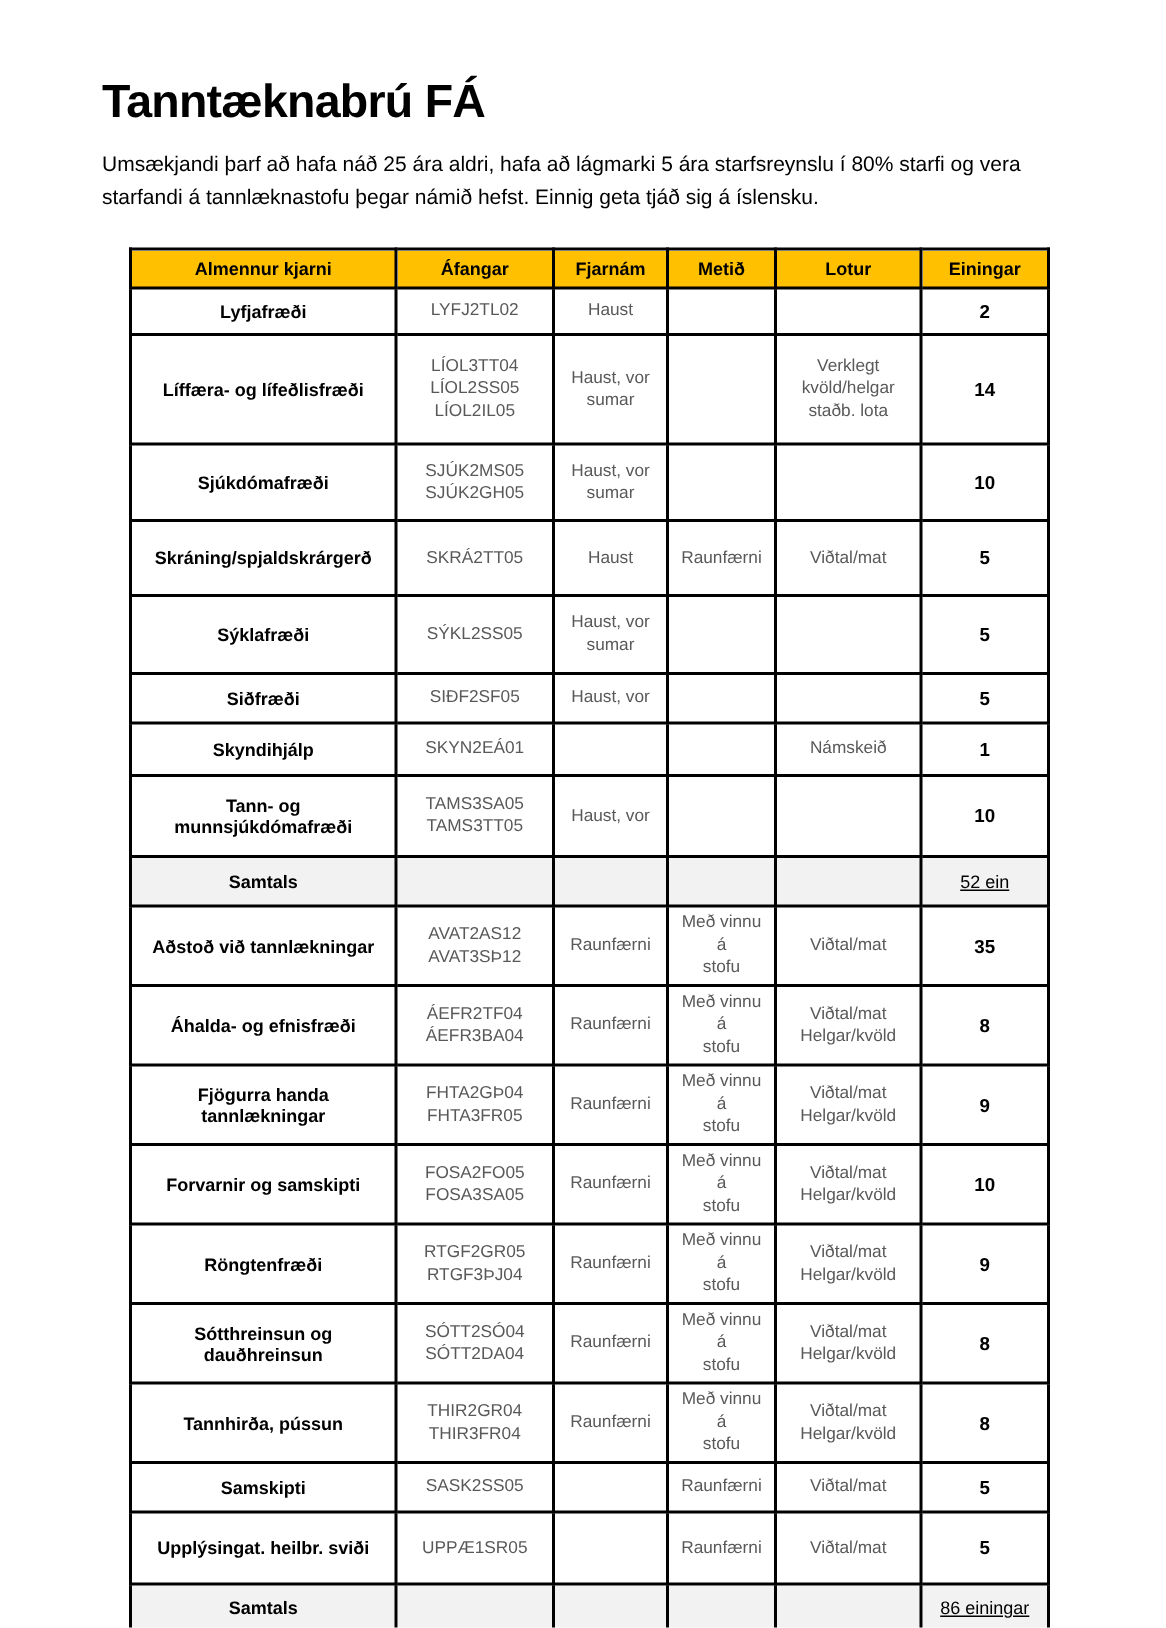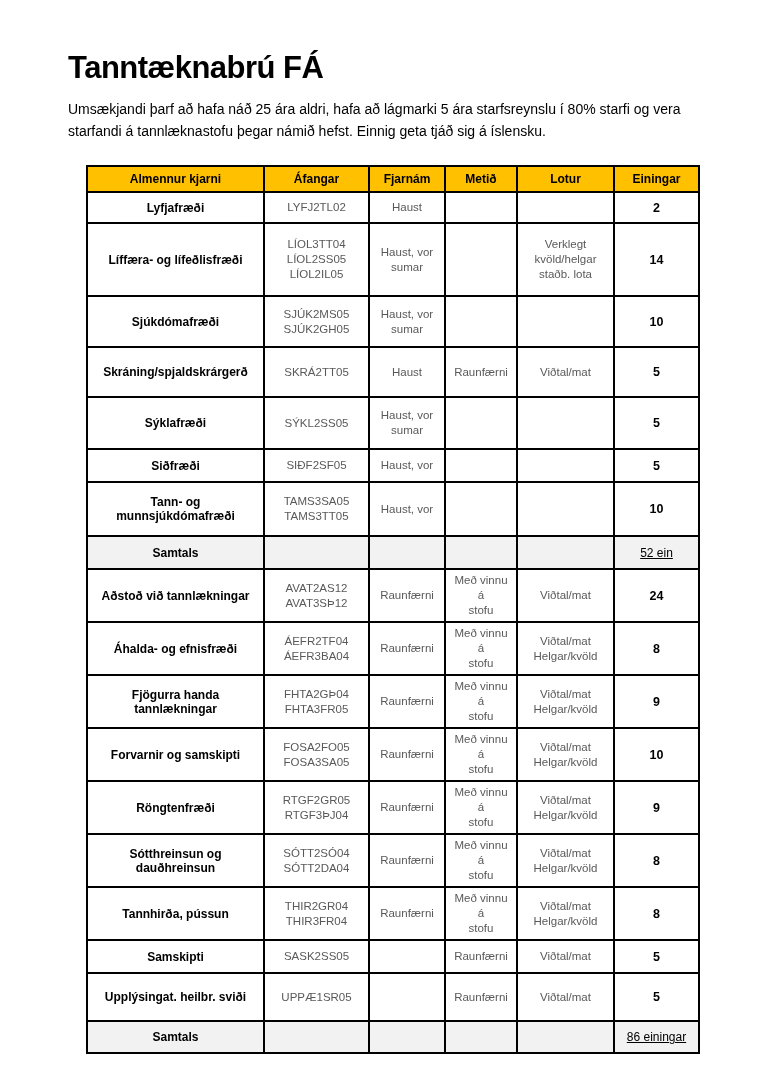--- a/index.html
+++ b/index.html
@@ -108,20 +108,28 @@
           <td class="ein">5</td>
         </tr>
         <tr style="height: 33px;">
           <td class="name">Siðfræði</td>
           <td class="codes">SIÐF2SF05</td>
           <td class="muted">Haust, vor</td>
           <td class="muted"></td>
           <td class="muted"></td>
           <td class="ein">5</td>
         </tr>
+        <tr style="height: 35px;">
+          <td class="name">Skyndihjálp</td>
+          <td class="codes">SKYN2EÁ01</td>
+          <td class="muted"></td>
+          <td class="muted"></td>
+          <td class="muted">Námskeið</td>
+          <td class="ein">1</td>
+        </tr>
         <tr style="height: 54px;">
           <td class="name">Tann- og munnsjúkdómafræði</td>
           <td class="codes">TAMS3SA05
 TAMS3TT05</td>
           <td class="muted">Haust, vor</td>
           <td class="muted"></td>
           <td class="muted"></td>
           <td class="ein">10</td>
         </tr>
         <tr class="subtotal" style="height: 33px;">
@@ -133,21 +141,21 @@
           <td class="total-val">52 ein</td>
         </tr>
         <tr style="height: 42px;">
           <td class="name">Aðstoð við tannlækningar</td>
           <td class="codes">AVAT2AS12
 AVAT3SÞ12</td>
           <td class="muted">Raunfærni</td>
           <td class="muted">Með vinnu á
 stofu</td>
           <td class="muted">Viðtal/mat</td>
-          <td class="ein">24</td>
+          <td class="ein">35</td>
         </tr>
         <tr style="height: 42px;">
           <td class="name">Áhalda- og efnisfræði</td>
           <td class="codes">ÁEFR2TF04
 ÁEFR3BA04</td>
           <td class="muted">Raunfærni</td>
           <td class="muted">Með vinnu á
 stofu</td>
           <td class="muted">Viðtal/mat
 Helgar/kvöld</td>

